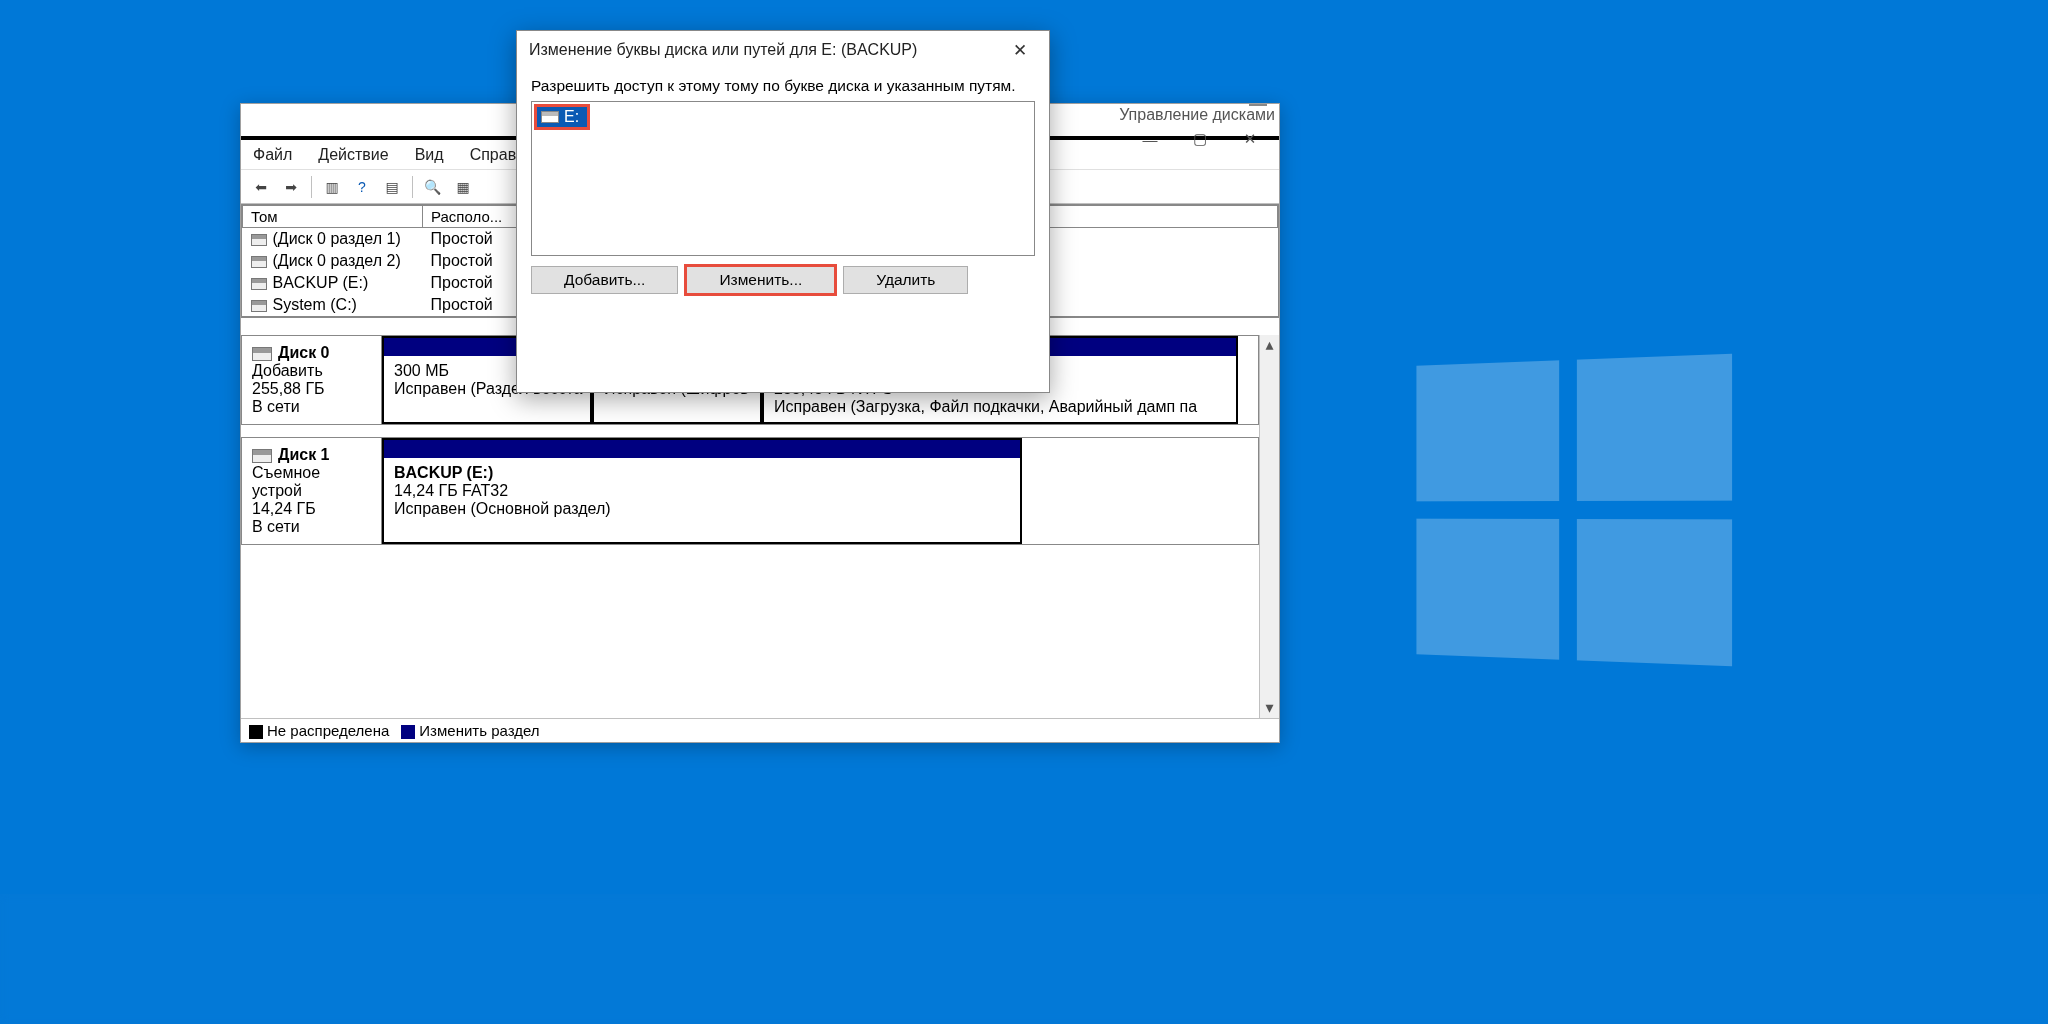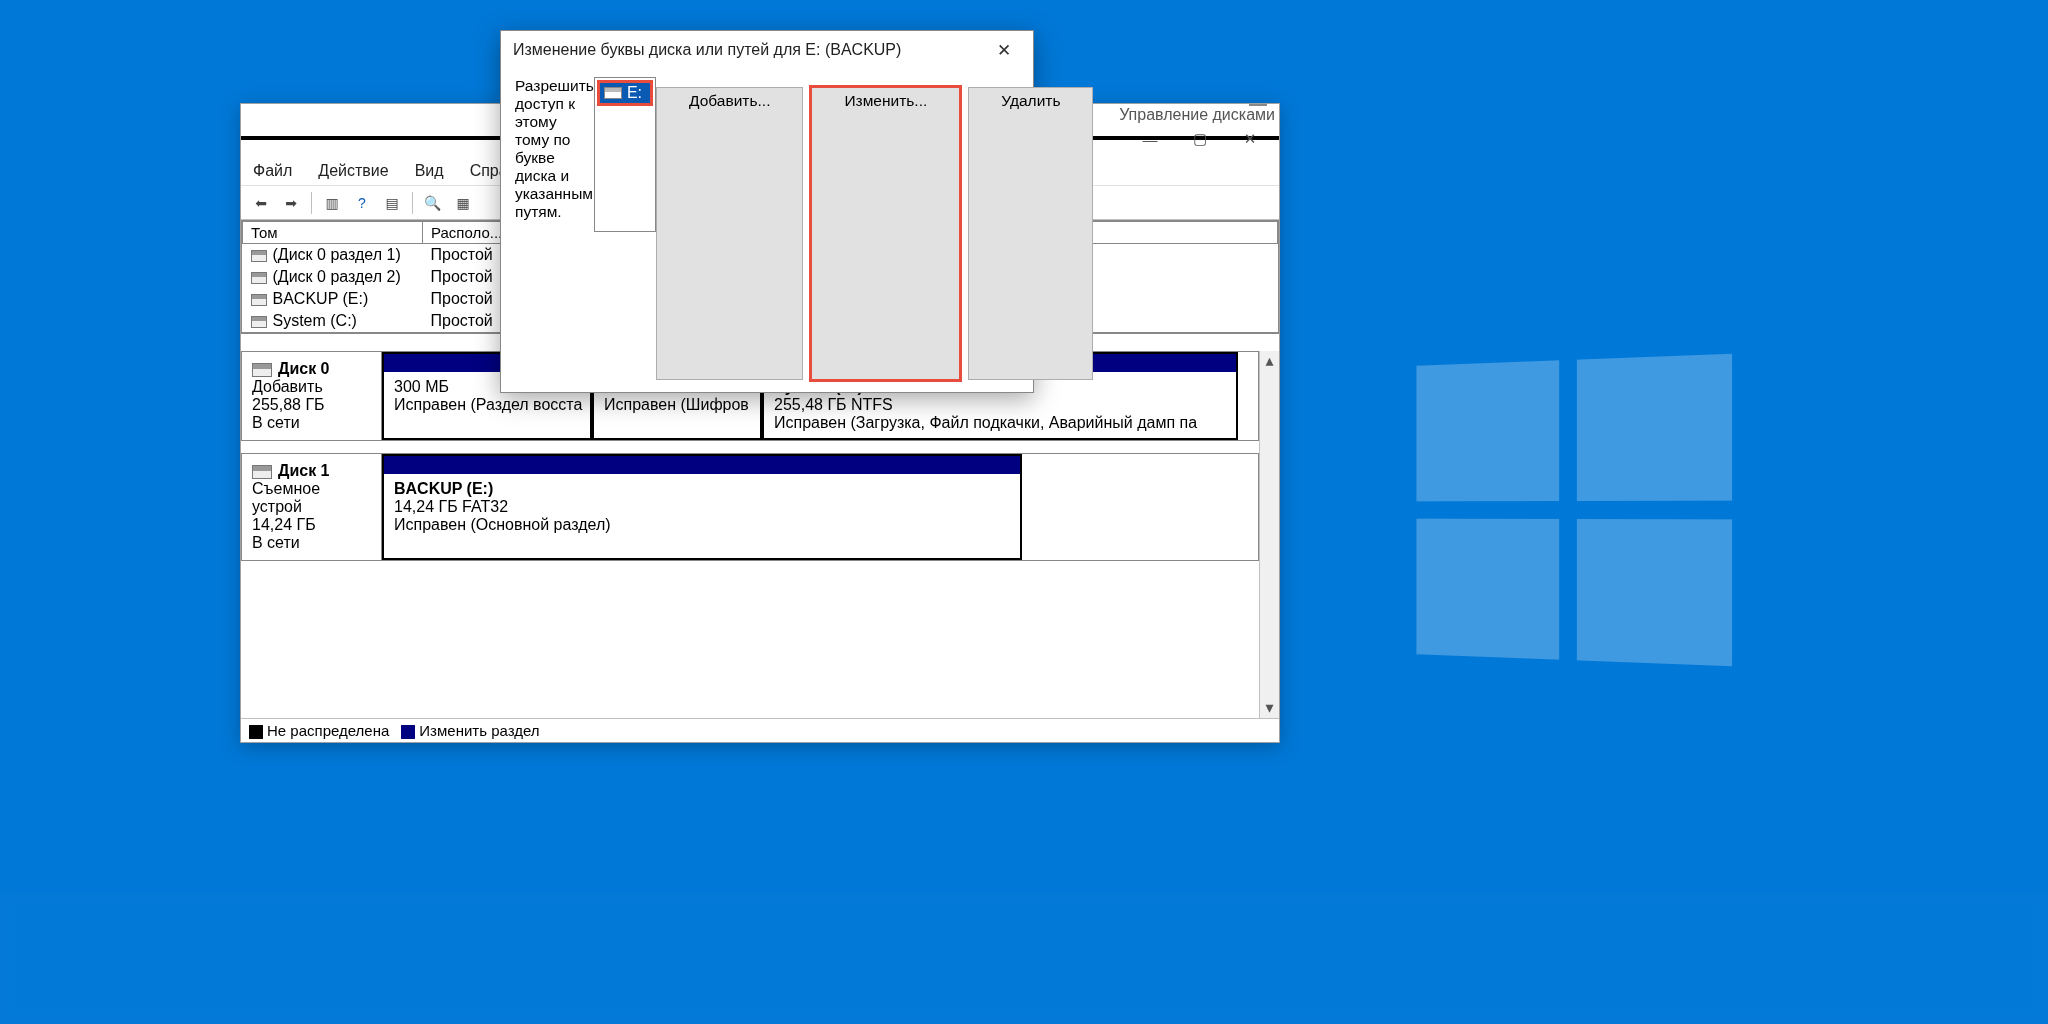--- a/index.html
+++ b/index.html
@@ -18,21 +18,21 @@
     position: absolute; left: 240px; top: 103px; width: 1040px; height: 640px;
     background: #fff; border: 1px solid #a0a0a0; box-shadow: 0 4px 18px rgba(0,0,0,0.25);
     display: flex; flex-direction: column;
   }
   .titlebar { height: 36px; display: flex; align-items: flex-end; padding: 0 4px; border-bottom: 4px solid #000000; flex-direction: column; }
   .titlebar .appicon { width: 18px; height: 14px; margin: 0 8px 0 4px; background: linear-gradient(#888 0 40%, #eee 40% 100%); border:1px solid #888;}
   .titlebar .title { font-size: 16px; color: #555; flex:1; }
   .winbtns { display:flex; }
   .winbtn { width: 50px; height: 30px; display:flex; align-items:center; justify-content:center; color:#555; font-size:15px; }
 
-  .menubar { height: 30px; display:flex; align-items:center; padding: 0 8px; gap: 18px; font-size:16px; color:#222; border-bottom: 1px solid #e0e0e0; margin-top: 16px;}
+  .menubar { height: 30px; display:flex; align-items:center; padding: 0 8px; gap: 18px; font-size:16px; color:#222; border-bottom: 1px solid #e0e0e0;}
   .menubar span { padding: 2px 4px; }
 
   .toolbar { height: 34px; display:flex; align-items:center; padding: 0 6px; gap: 2px; border-bottom: 1px solid #c0c0c0;}
   .toolbar .tbtn { width:28px; height:26px; border:1px solid transparent; display:flex; align-items:center; justify-content:center; font-size:14px; color:#444;}
   .toolbar .sep { width:1px; height:22px; background:#c0c0c0; margin: 0 4px;}
 
   .content { flex:1; display:flex; flex-direction:column; overflow:hidden; }
 
   
   .voltable { border:1px solid #888; margin:0; }
@@ -57,28 +57,28 @@
   .part .pbody b { font-weight:700; }
   .scroll { width:20px; background:#f0f0f0; border-left:1px solid #c0c0c0; display:flex; flex-direction:column;}
   .scroll .up, .scroll .dn { height:20px; text-align:center; color:#555;}
   .scroll .track { flex:1; }
 
   .legend { height:24px; border-top:1px solid #c0c0c0; display:flex; align-items:center; padding:0 8px; font-size:15px; gap:12px;}
   .legend .sw { width:14px; height:14px; display:inline-block; margin-right:4px; vertical-align:middle;}
 
   
   .dialog {
-    position:absolute; left: 500px; top: 30px; width: 534px; height: 363px;
+    position:absolute; left: 516px; top: 30px; width: 534px; height: 363px;
     background:#fff; border:1px solid #888; box-shadow: 0 6px 24px rgba(0,0,0,0.35);
     display:flex; flex-direction:column; z-index:10;
   }
   .dtitle { height:38px; display:flex; align-items:center; padding: 0 12px; }
   .dtitle .txt { font-size:16px; color:#222; flex:1; }
   .dtitle .x { width:34px; height:30px; display:flex;align-items:center;justify-content:center; font-size:17px; color:#333;}
-  .dbody { flex:1; padding: 8px 14px 12px 14px; display:flex; }
+  .dbody { flex:1; padding: 8px 14px 12px 14px; display:flex; flex-direction:column; }
   .dbody .help { font-size:15.5px; margin-bottom:6px; }
   .listbox { border:1px solid #888; height:155px; background:#fff; padding:2px; }
   .listitem { display:inline-flex; align-items:center; border:3px solid #e74c3c; padding:0; }
   .listitem .sel { background:#0a5ab4; color:#fff; padding:1px 8px 1px 4px; display:flex; align-items:center; }
   .listitem .sel .dicon2 { width:18px; height:12px; background:linear-gradient(#bbb 0 40%,#fff 40% 100%); border:1px solid #888; margin-right:5px;}
   .drow { display:flex; gap:8px; margin-top:10px; }
   .btn { background:#e1e1e1; border:1px solid #adadad; padding:4px 32px; font-size:15.5px; min-width:92px; text-align:center; }
   .btn.hl { outline:3px solid #e74c3c; outline-offset:-1px; }
   .okrow { display:flex; gap:10px; justify-content:flex-end; margin-top: 30px; }
   .btn.ok { border:1.5px solid #0078d7; background:#fff; min-width:104px; }

